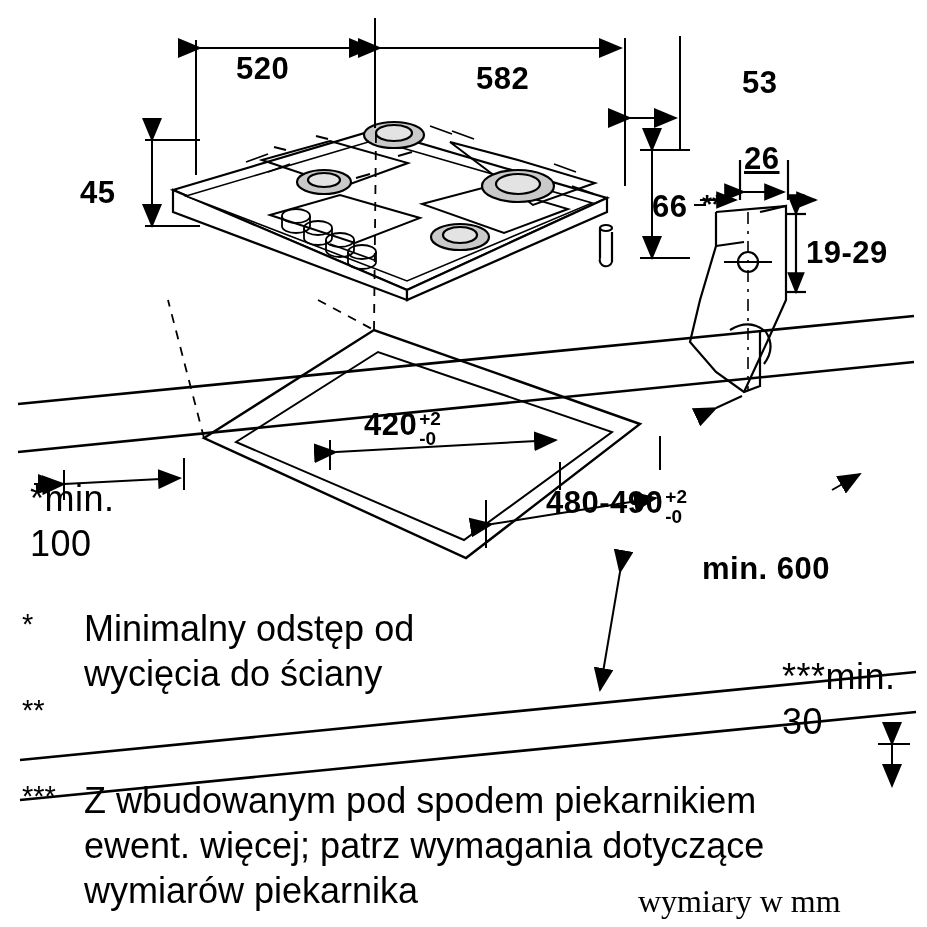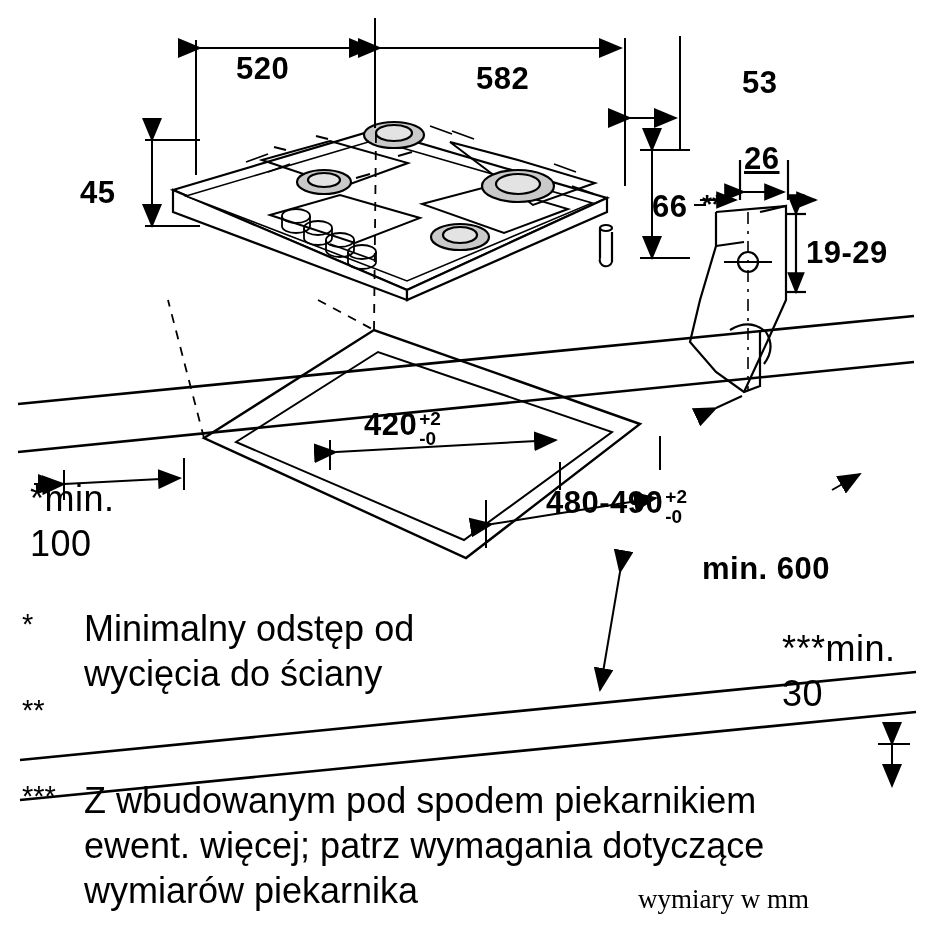--- a/index.html
+++ b/index.html
@@ -43,21 +43,21 @@
     font-size: 36px;
     font-weight: 400;
     line-height: 1.25;
     white-space: pre-line;
   }
   .note-mark {
     font-size: 29px;
     font-weight: 400;
   }
   .footer {
-    font-size: 27px;
+    font-size: 32px;
     font-weight: 400;
   }
   .sup-stack {
     display: inline-block;
     font-size: 19px;
     font-weight: 700;
     line-height: 1.05;
     text-align: left;
     vertical-align: middle;
     margin-left: 2px;
@@ -230,21 +230,21 @@
     <span class="dim">420</span><span class="sup-stack"><span style="display:block">+2</span><span style="display:block">-0</span></span>
   </div>
 
   <div class="lbl" style="left:546px; top:486px;">
     <span class="dim">480-490</span><span class="sup-stack"><span style="display:block">+2</span><span style="display:block">-0</span></span>
   </div>
 
   <div class="lbl dim note" style="left:30px; top:476px;">*min.
 100</div>
   <div class="lbl dim" style="left:680px; top:552px;margin-left:22px;">min. 600</div>
-  <div class="lbl dim note" style="left:782px; top:626px;">***min.
+  <div class="lbl dim note" style="left:782px; top:654px;">***min.
 30</div>
 
   <div class="lbl note-mark" style="left:22px; top:608px;">*</div>
   <div class="lbl note" style="left:84px; top:606px;">Minimalny odstęp od
 wycięcia do ściany</div>
 
   <div class="lbl note-mark" style="left:22px; top:694px;">**</div>
 
   <div class="lbl note-mark" style="left:22px; top:780px;">***</div>
   <div class="lbl note" style="left:84px; top:778px;">Z wbudowanym pod spodem piekarnikiem

